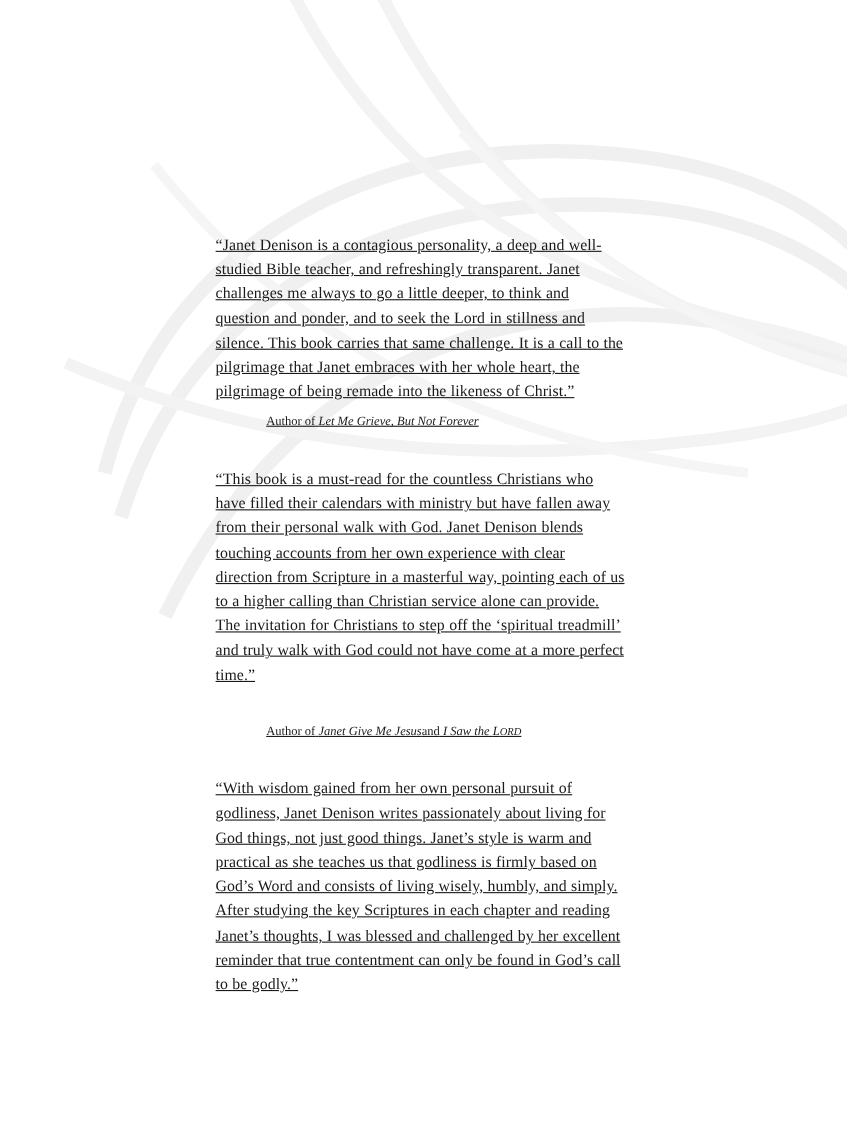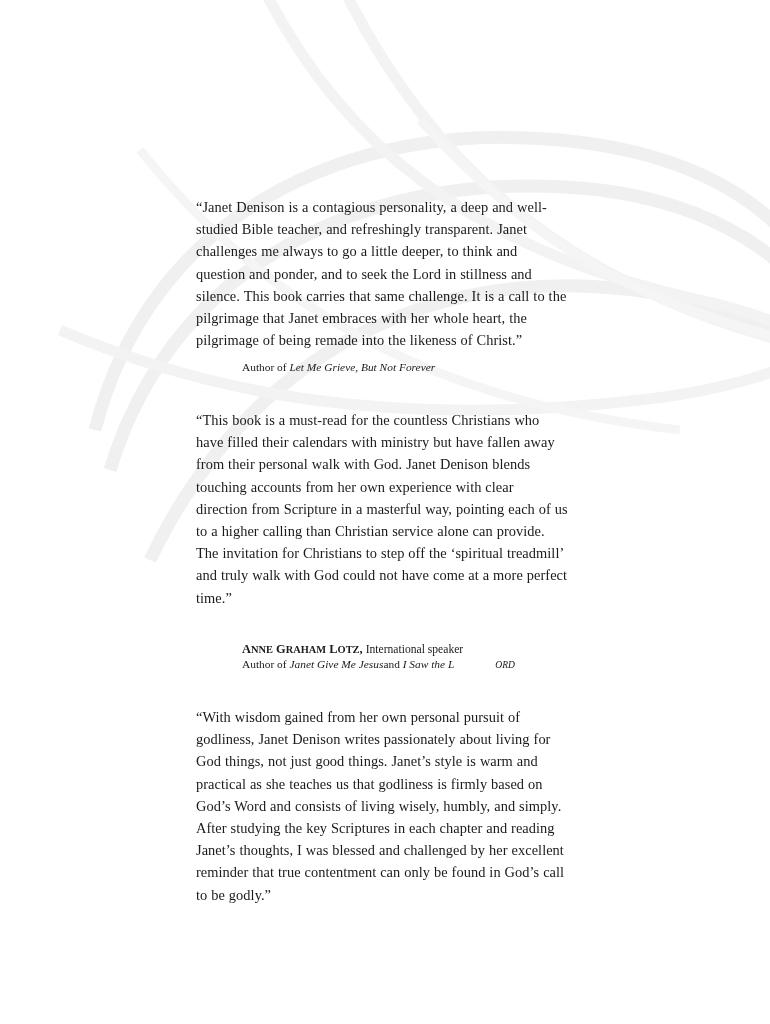--- a/index.html
+++ b/index.html
@@ -26,23 +26,24 @@
     width: 770px;
     height: 1024px;
     pointer-events: none;
     z-index: 0;
   }
 
   
   .content {
     position: absolute;
     left: 196px;
-    top: 196px;
+    top: 212px;
     width: 372px;
     z-index: 2;
+    text-decoration: underline;
   }
 
   .endorsement {
     margin-bottom: 0;
   }
   .endorsement + .endorsement {
     margin-top: 33px;
   }
 
   .quote {
@@ -76,21 +77,20 @@
   }
   .role {
     font-weight: normal;
     font-size: 11.6px;
   }
   .booktitle {
     font-style: italic;
   }
   .booktitle .sc {
     font-size: 0.84em;
-    margin-left: 41px;
   }
   .plain {
     font-style: normal;
   }
 </style>
 </head>
 <body>
 
 <div class="page">
 
@@ -122,26 +122,20 @@
         </div>
       </div>
     </div>
 
     <div class="endorsement">
       <p class="quote">“This book is a must-read for the countless Christians who have filled their calendars with ministry but have fallen away from their personal walk with God. Janet Denison blends touching accounts from her own experience with clear direction from Scripture in a masterful way, pointing each of us to a higher calling than Christian service alone can provide. The invitation for Christians to step off the ‘spiritual treadmill’ and truly walk with God could not have come at a more perfect time.”</p>
     </div>
 
     <div class="endorsement">
       <div class="attribution">
-        <div class="attrib-line">
-          <span class="name"><span>A</span><span class="sc">NNE</span>
-            <span>G</span><span class="sc">RAHAM</span>
-            <span>L</span><span class="sc">OTZ</span><span>,</span></span>
-          <span class="role">International speaker</span>
-        </div>
         <div class="attrib-line author-line">
           <span>Author of</span>
           <span class="booktitle">Janet Give Me Jesus</span><span class="plain">and</span>
           <span class="booktitle"><span>I Saw the </span><span>L</span><span class="sc">ORD</span></span>
         </div>
       </div>
     </div>
 
     <div class="endorsement">
       <p class="quote">“With wisdom gained from her own personal pursuit of godliness, Janet Denison writes passionately about living for God things, not just good things. Janet’s style is warm and practical as she teaches us that godliness is firmly based on God’s Word and consists of living wisely, humbly, and simply. After studying the key Scriptures in each chapter and reading Janet’s thoughts, I was blessed and challenged by her excellent reminder that true contentment can only be found in God’s call to be godly.”</p>

